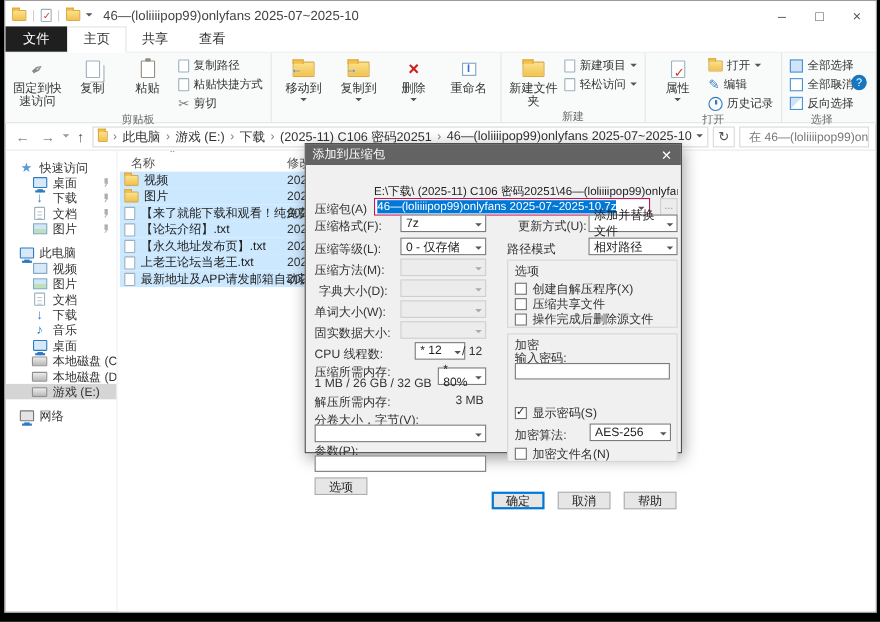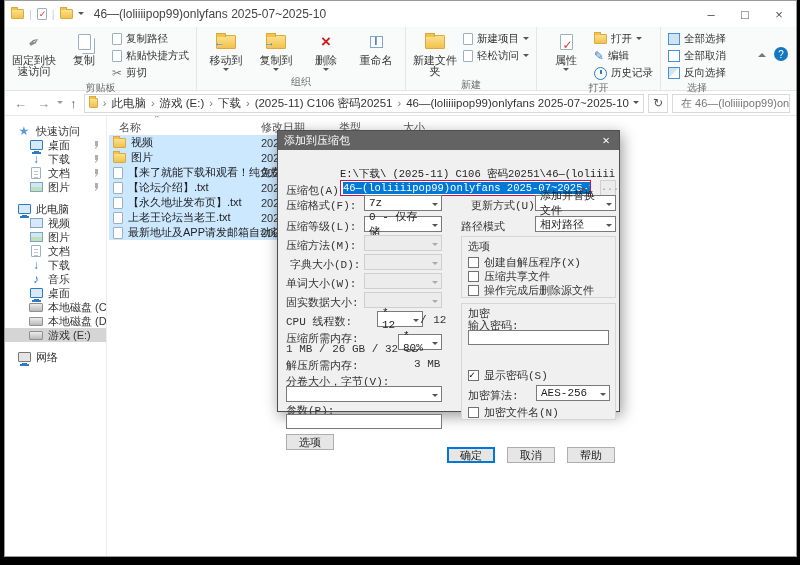--- a/index.html
+++ b/index.html
@@ -100,21 +100,21 @@
   .frow { height:15px; display:flex; align-items:center; gap:5px; padding-left:4px; font-size:11px; color:#222; width:352px; position:relative; }
   .frow.sel { background:#cce8ff; }
   .frow .fdate { position:absolute; left:152px; color:#333; }
 
   
   .statusbar { height:20px; border-top:1px solid #e8e8e8; display:flex; align-items:center; gap:18px; padding:0 10px; font-size:11px; color:#444; flex:0 0 auto; }
   .viewicons { margin-left:auto; display:flex; gap:4px; }
   .vic { width:14px; height:12px; border:1px solid #9cc3e5; background:#eaf4fc; }
 
   
-  .dlg { position:absolute; left:277px; top:130px; width:343px; height:282px; background:#f0f0f0; border:1px solid #4e4e4e; box-shadow:2px 4px 14px rgba(0,0,0,.4); font-size:11px;font-family:Liberation Mono, monospace; }
+  .dlg { position:absolute; left:277px; top:130px; width:343px; height:282px; background:#f0f0f0; border:1px solid #4e4e4e; box-shadow:2px 4px 14px rgba(0,0,0,.4); font-size:11px; }
   .dlg-title { height:19px; background:#636363; color:#fff; display:flex; align-items:center; padding-left:6px; font-size:11px; }
   .dlg-close { margin-left:auto; width:26px; height:100%; display:flex; align-items:center; justify-content:center; color:#fff; font-size:12px; }
   .dlg-body { position:relative; height:300px; }
   .abs { position:absolute; white-space:nowrap; }
   .dd { position:absolute; background:#fff; border:1px solid #7a7a7a; height:16px; display:flex; align-items:center; padding:0 14px 0 4px; font-size:11px; color:#222; }
   .dd .caret-d { position:absolute; right:3px; top:5px; }
   .dd.dis { background:#ececec; border-color:#cfcfcf; }
   .dd.dis .caret-d { border-top-color:#aaa; }
   .tin { position:absolute; background:#fff; border:1px solid #7a7a7a; height:15px; }
   .combo-name { position:absolute; left:62px; top:30px; width:251px; height:16px; background:#fff; border:1px solid #be185d; display:flex; align-items:center; padding:0 16px 0 2px; overflow:hidden; }
@@ -147,36 +147,48 @@
       <span class="caret-d"></span>
     </div>
     <span class="title-text">46—(loliiiipop99)onlyfans 2025-07~2025-10</span>
     <div class="win-controls">
       <div class="wc">–</div>
       <div class="wc">□</div>
       <div class="wc">×</div>
     </div>
   </div>
 
+  <div class="tabrow">
+    <div class="tab file">文件</div>
+    <div class="tab active">主页</div>
+    <div class="tab">共享</div>
+    <div class="tab">查看</div>
+  </div>
 
   <div class="ribbon">
     <div class="rgroup">
       <div class="rgroup-content">
         <div class="rbig">
           <div class="ricon">
                 <span class="glyph" style="color:#8a8a8a;font-size:14px;transform:rotate(-35deg)">✒</span>
               </div>
           <span class="rlabel">固定到快速访问</span>
         </div>
         <div class="rbig">
           <div class="ricon">
                 <span class="page copy2"></span>
               </div>
           <span class="rlabel">复制</span>
         </div>
+        <div class="rbig">
+          <div class="ricon">
+                <span class="clip"></span>
+              </div>
+          <span class="rlabel">粘贴</span>
+        </div>
         <div class="rsmallcol">
           <div class="rsmall">
                 <span class="page small"></span>
                 <span>复制路径</span>
               </div>
           <div class="rsmall">
                 <span class="page small"></span>
                 <span>粘贴快捷方式</span>
               </div>
           <div class="rsmall">
@@ -213,21 +225,20 @@
           <span class="rlabel">删除</span>
               <span class="caret-d"></span>
         </div>
         <div class="rbig">
           <div class="ricon">
                 <span class="renic"></span>
               </div>
           <span class="rlabel">重命名</span>
         </div>
       </div>
-      <div class="rgroup-label">组织</div>
     </div>
 
     <div class="rgroup">
       <div class="rgroup-content">
         <div class="rbig">
           <div class="ricon">
                 <span class="fold"></span>
               </div>
           <span class="rlabel">新建文件夹</span>
         </div>

